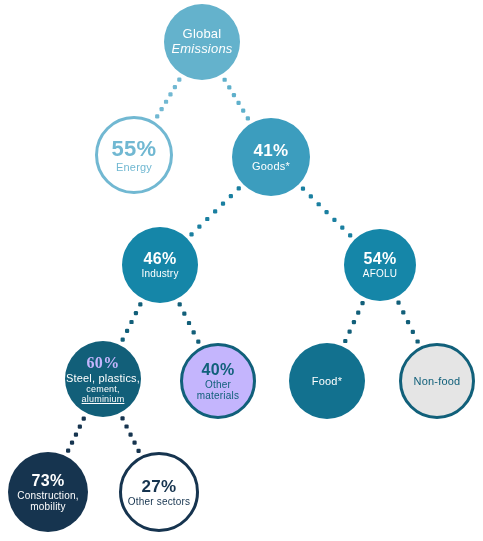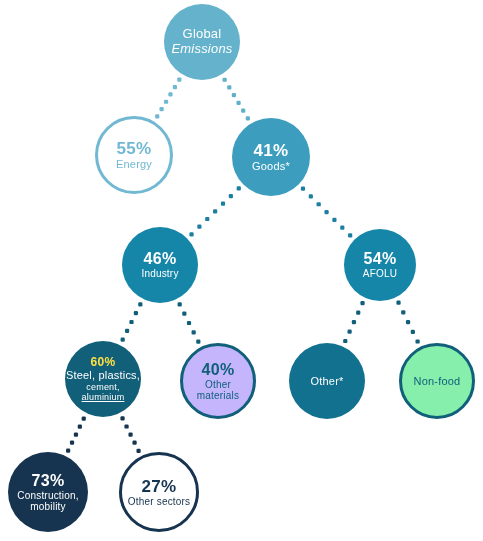--- a/index.html
+++ b/index.html
@@ -129,50 +129,50 @@
         <rect x="132.47" y="440.59" width="4.2" height="4.2" rx="1.2" fill="#16344f"></rect>
         <rect x="136.47" y="448.68" width="4.2" height="4.2" rx="1.2" fill="#16344f"></rect>
       </g>
     </svg>
   <div id="node-layer">
       <div class="node filled" style="left: 164px; top: 4px; width: 76px; height: 76px; background: rgb(100, 178, 204); border: none;">
         <span class="lbl" style="font-size: 13px; color: rgb(255, 255, 255);">Global</span>
         <span class="lbl" style="font-size: 13px; color: rgb(255, 255, 255); font-style: italic;">Emissions</span>
       </div>
       <div class="node outline" style="left: 95px; top: 116px; width: 78px; height: 78px; background: rgb(255, 255, 255); border: 3px solid rgb(113, 184, 210);">
-        <span class="pct" style="font-size: 17px; color: rgb(113, 184, 210);">55%</span>
+        <span class="pct" style="font-size: 22px; color: rgb(113, 184, 210);">55%</span>
         <span class="lbl" style="font-size: 11px; color: rgb(113, 184, 210);">Energy</span>
       </div>
       <div class="node filled" style="left: 232px; top: 118px; width: 78px; height: 78px; background: rgb(60, 157, 190); border: none;">
         <span class="pct" style="font-size: 17px; color: rgb(255, 255, 255);">41%</span>
         <span class="lbl" style="font-size: 11px; color: rgb(255, 255, 255);">Goods*</span>
       </div>
       <div class="node filled" style="left: 122px; top: 227px; width: 76px; height: 76px; background: rgb(21, 134, 168); border: none;">
         <span class="pct" style="font-size: 16px; color: rgb(255, 255, 255);">46%</span>
         <span class="lbl" style="font-size: 10px; color: rgb(255, 255, 255);">Industry</span>
       </div>
       <div class="node filled" style="left: 344px; top: 229px; width: 72px; height: 72px; background: rgb(21, 134, 168); border: none;">
         <span class="pct" style="font-size: 16px; color: rgb(255, 255, 255);">54%</span>
         <span class="lbl" style="font-size: 10px; color: rgb(255, 255, 255);">AFOLU</span>
       </div>
       <div class="node filled" style="left: 65px; top: 341px; width: 76px; height: 76px; background: rgb(18, 95, 121); border: none;">
-        <span class="pct" style="font-size: 12px; color: #fde047;">60%</span>
+        <span class="pct" style="font-size: 16px; color: #c4b5fd; font-family: Liberation Serif, serif;">60%</span>
         <span class="lbl" style="font-size: 11px; color: rgb(255, 255, 255);">Steel, plastics,</span>
         <span class="lbl" style="font-size: 9px; color: rgb(255, 255, 255);">cement,</span>
         <span class="lbl" style="font-size: 9px; color: rgb(255, 255, 255); text-decoration: underline;">aluminium</span>
       </div>
       <div class="node outline" style="left: 180px; top: 343px; width: 76px; height: 76px; background: #c4b5fd; border: 3px solid rgb(17, 96, 122);">
         <span class="pct" style="font-size: 16px; color: rgb(17, 96, 122);">40%</span>
         <span class="lbl" style="font-size: 10px; color: rgb(17, 96, 122);">Other</span>
         <span class="lbl" style="font-size: 10px; color: rgb(17, 96, 122);">materials</span>
       </div>
       <div class="node filled" style="left: 289px; top: 343px; width: 76px; height: 76px; background: rgb(18, 113, 143); border: none;">
-        <span class="lbl" style="font-size: 11px; color: rgb(255, 255, 255);">Other*</span>
+        <span class="lbl" style="font-size: 11px; color: rgb(255, 255, 255);">Food*</span>
       </div>
-      <div class="node outline" style="left: 399px; top: 343px; width: 76px; height: 76px; background: #86efac; border: 3px solid rgb(17, 96, 122); text-align: right;">
+      <div class="node outline" style="left: 399px; top: 343px; width: 76px; height: 76px; background: #e5e5e5; border: 3px solid rgb(17, 96, 122); text-align: right;">
         <span class="lbl" style="font-size: 11px; color: rgb(17, 96, 122);">Non-food</span>
       </div>
       <div class="node filled" style="left: 8px; top: 452px; width: 80px; height: 80px; background: rgb(22, 52, 79); border: none;">
         <span class="pct" style="font-size: 16px; color: rgb(255, 255, 255);">73%</span>
         <span class="lbl" style="font-size: 10px; color: rgb(255, 255, 255);">Construction,</span>
         <span class="lbl" style="font-size: 10px; color: rgb(255, 255, 255);">mobility</span>
       </div>
       <div class="node outline" style="left: 119px; top: 452px; width: 80px; height: 80px; background: rgb(255, 255, 255); border: 3px solid rgb(22, 52, 79);">
         <span class="pct" style="font-size: 17px; color: rgb(22, 52, 79);">27%</span>
         <span class="lbl" style="font-size: 10px; color: rgb(22, 52, 79);">Other sectors</span>

